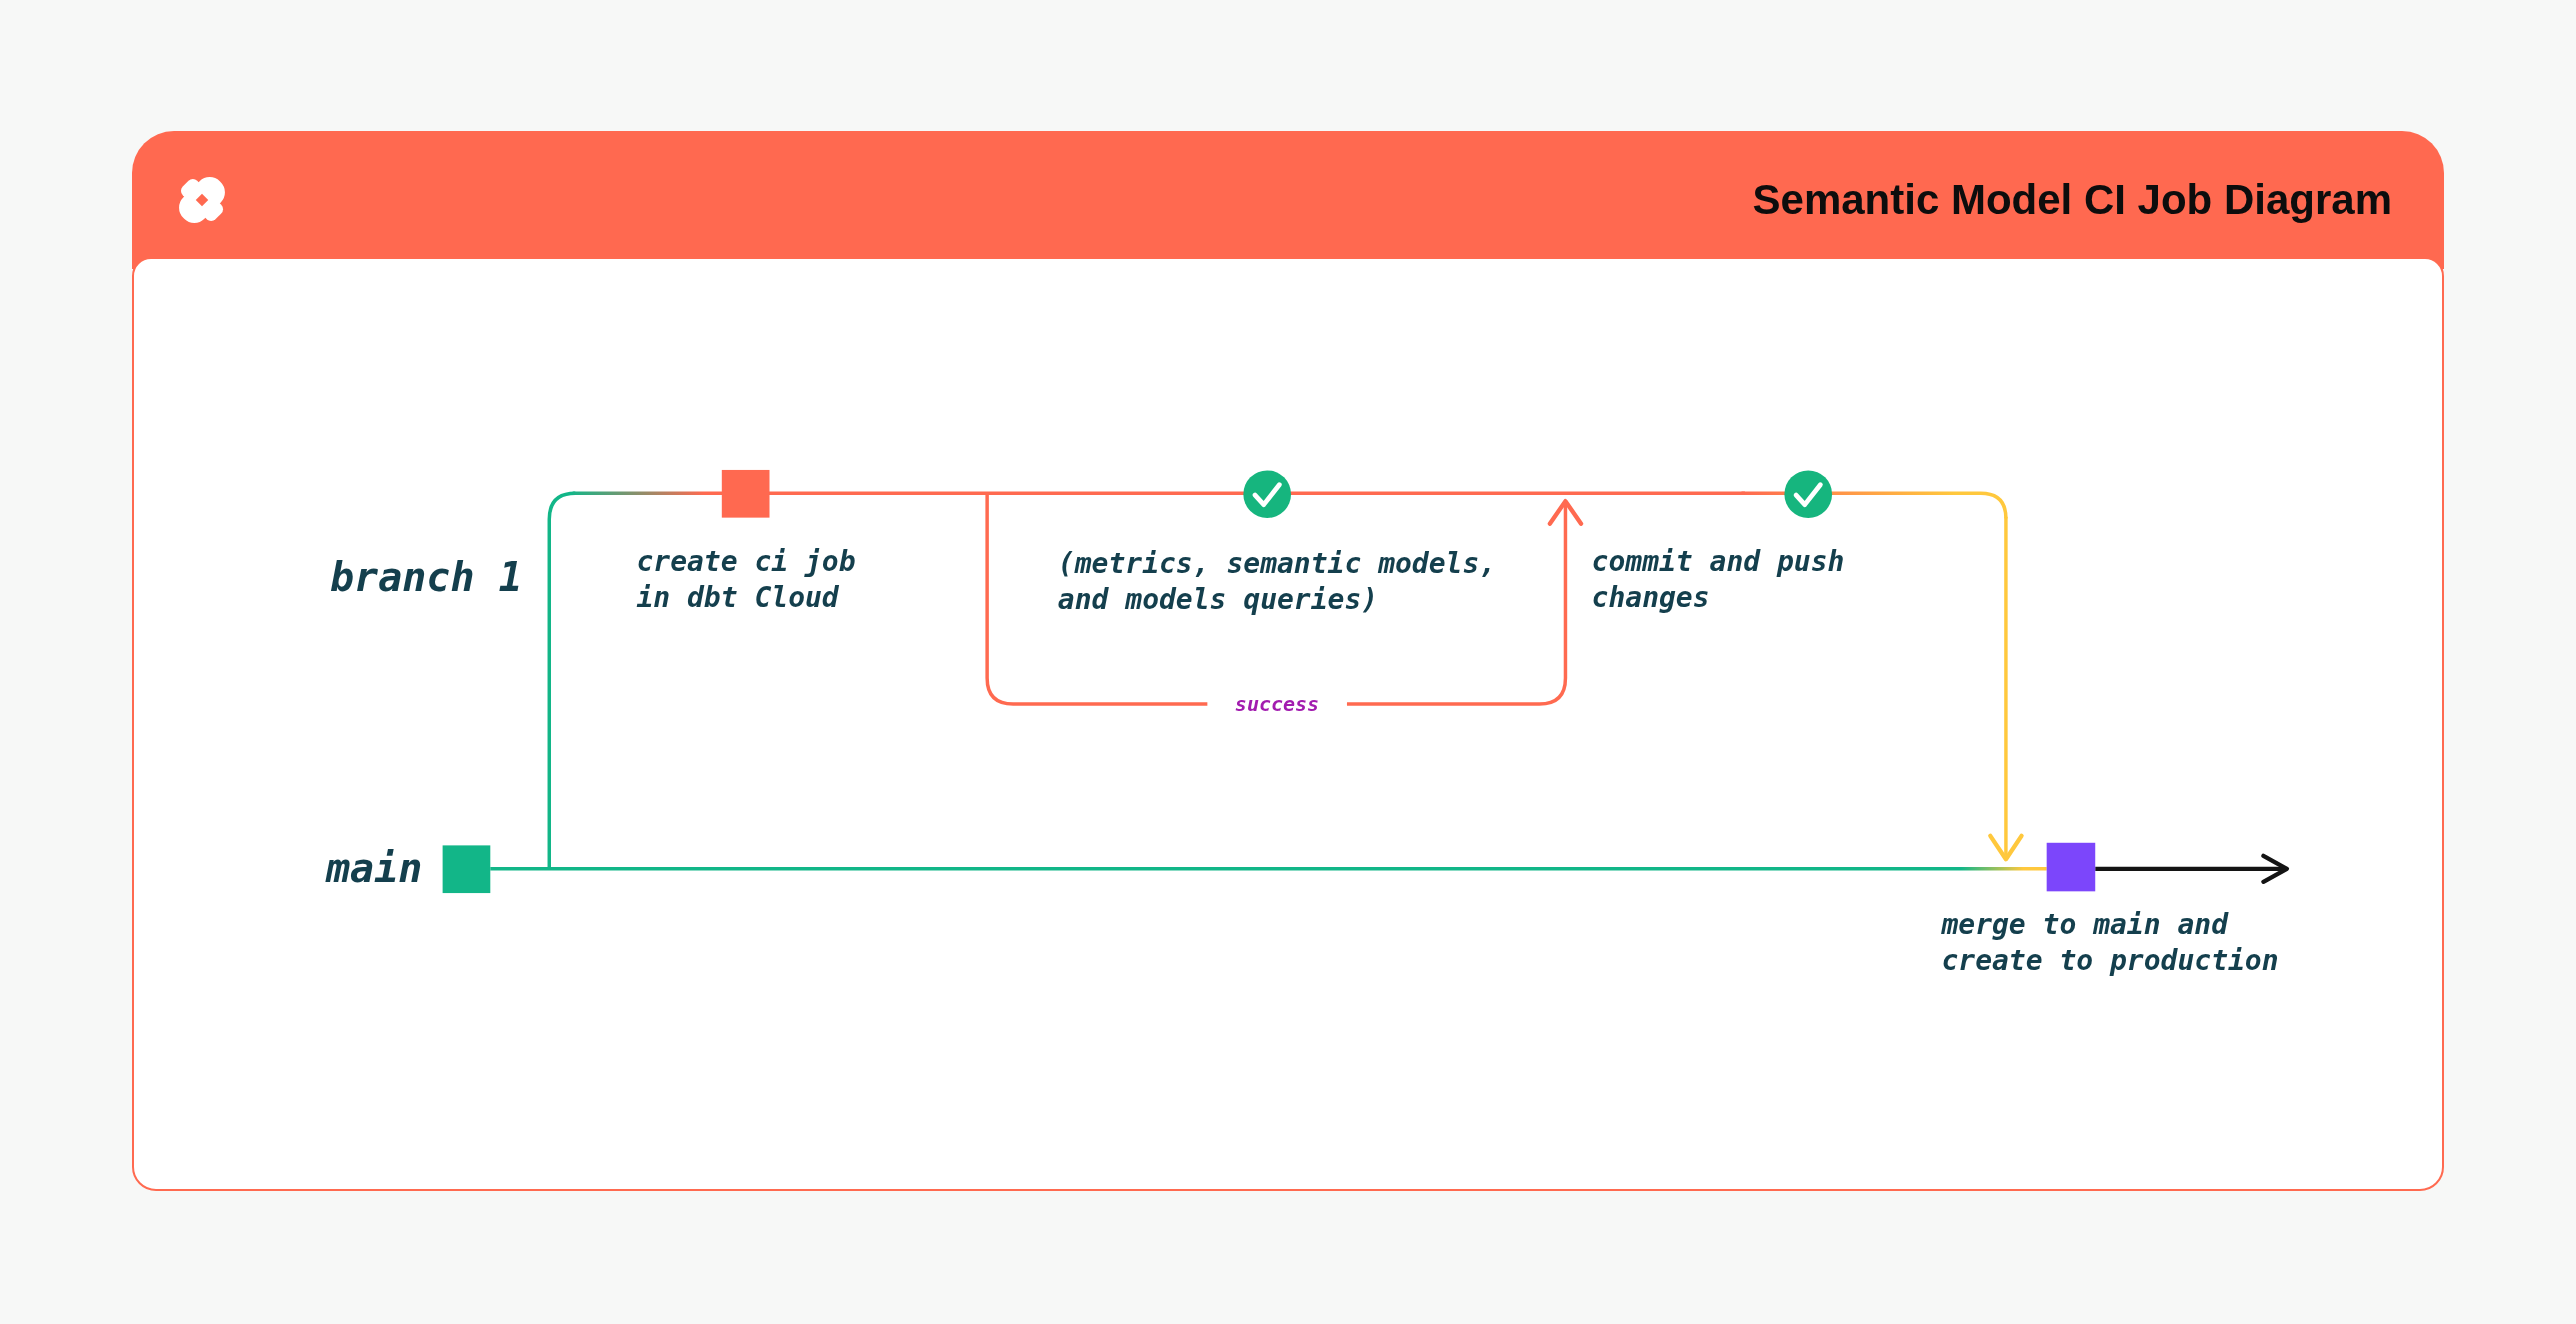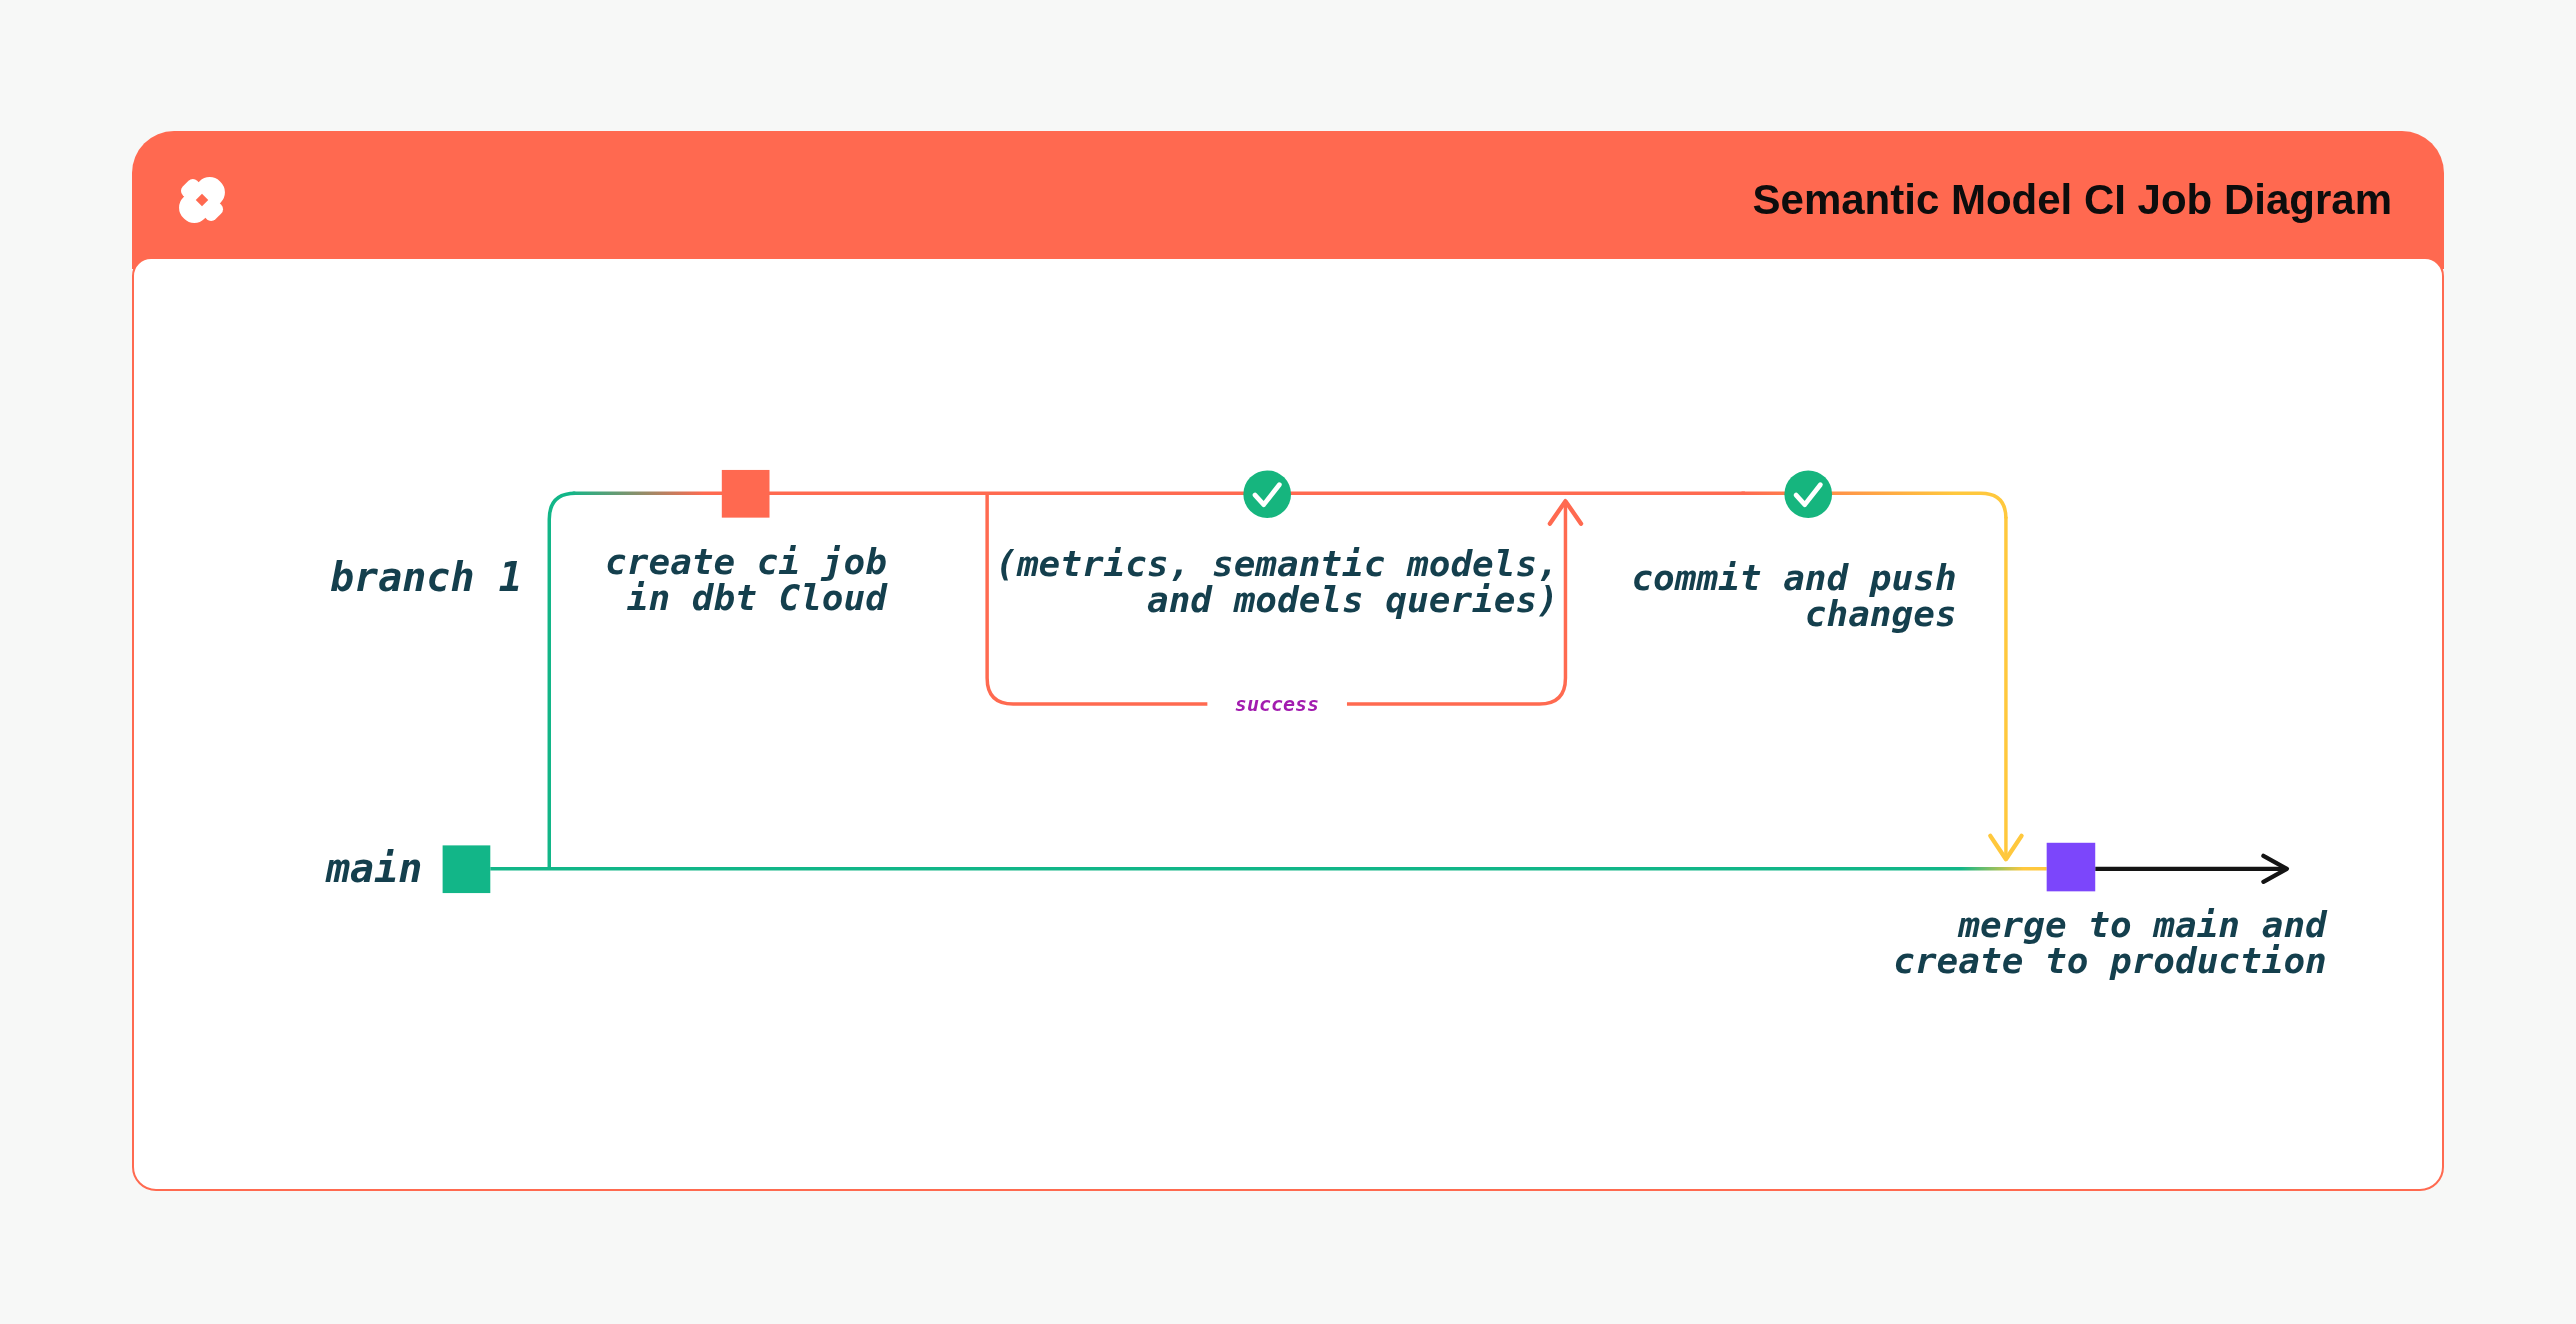--- a/index.html
+++ b/index.html
@@ -38,21 +38,21 @@
     pointer-events:none;
   }
   .diagram-svg{position:absolute;left:0;top:0;}
   .mono-label{
     position:absolute;
     font-family:"DejaVu Sans Mono",monospace;
     font-weight:bold;color:#143F4D;font-style:italic;
   }
   .branch-name{font-size:40px;line-height:42px;}
   .node-label{
-    font-size:36px;line-height:36px;text-align:right;
+    font-size:28px;line-height:36px;text-align:left;
     transform:translateX(-50%);
     white-space:nowrap;
   }
   .success-label{
     font-size:20px;line-height:33px;color:#a21caf;
     transform:translateX(-50%);
     white-space:nowrap;
   }
 </style>
 </head>
@@ -130,21 +130,21 @@
     <div>in dbt Cloud</div>
   </div>
 
   <div class="mono-label node-label" style="left:1277px;top:546px;">
     <div>(metrics, semantic models,</div>
     <div>and models queries)</div>
   </div>
 
   <div class="mono-label success-label" style="left:1277px;top:688px;">success</div>
 
-  <div class="mono-label node-label" style="left:1794px;top:544px;margin-top:16px;">
+  <div class="mono-label node-label" style="left:1718px;top:544px;">
     <div>commit and push</div>
     <div>changes</div>
   </div>
 
   <div class="mono-label node-label" style="left:2110px;top:907px;">
     <div>merge to main and</div>
     <div>create to production</div>
   </div>
 </div>
 

